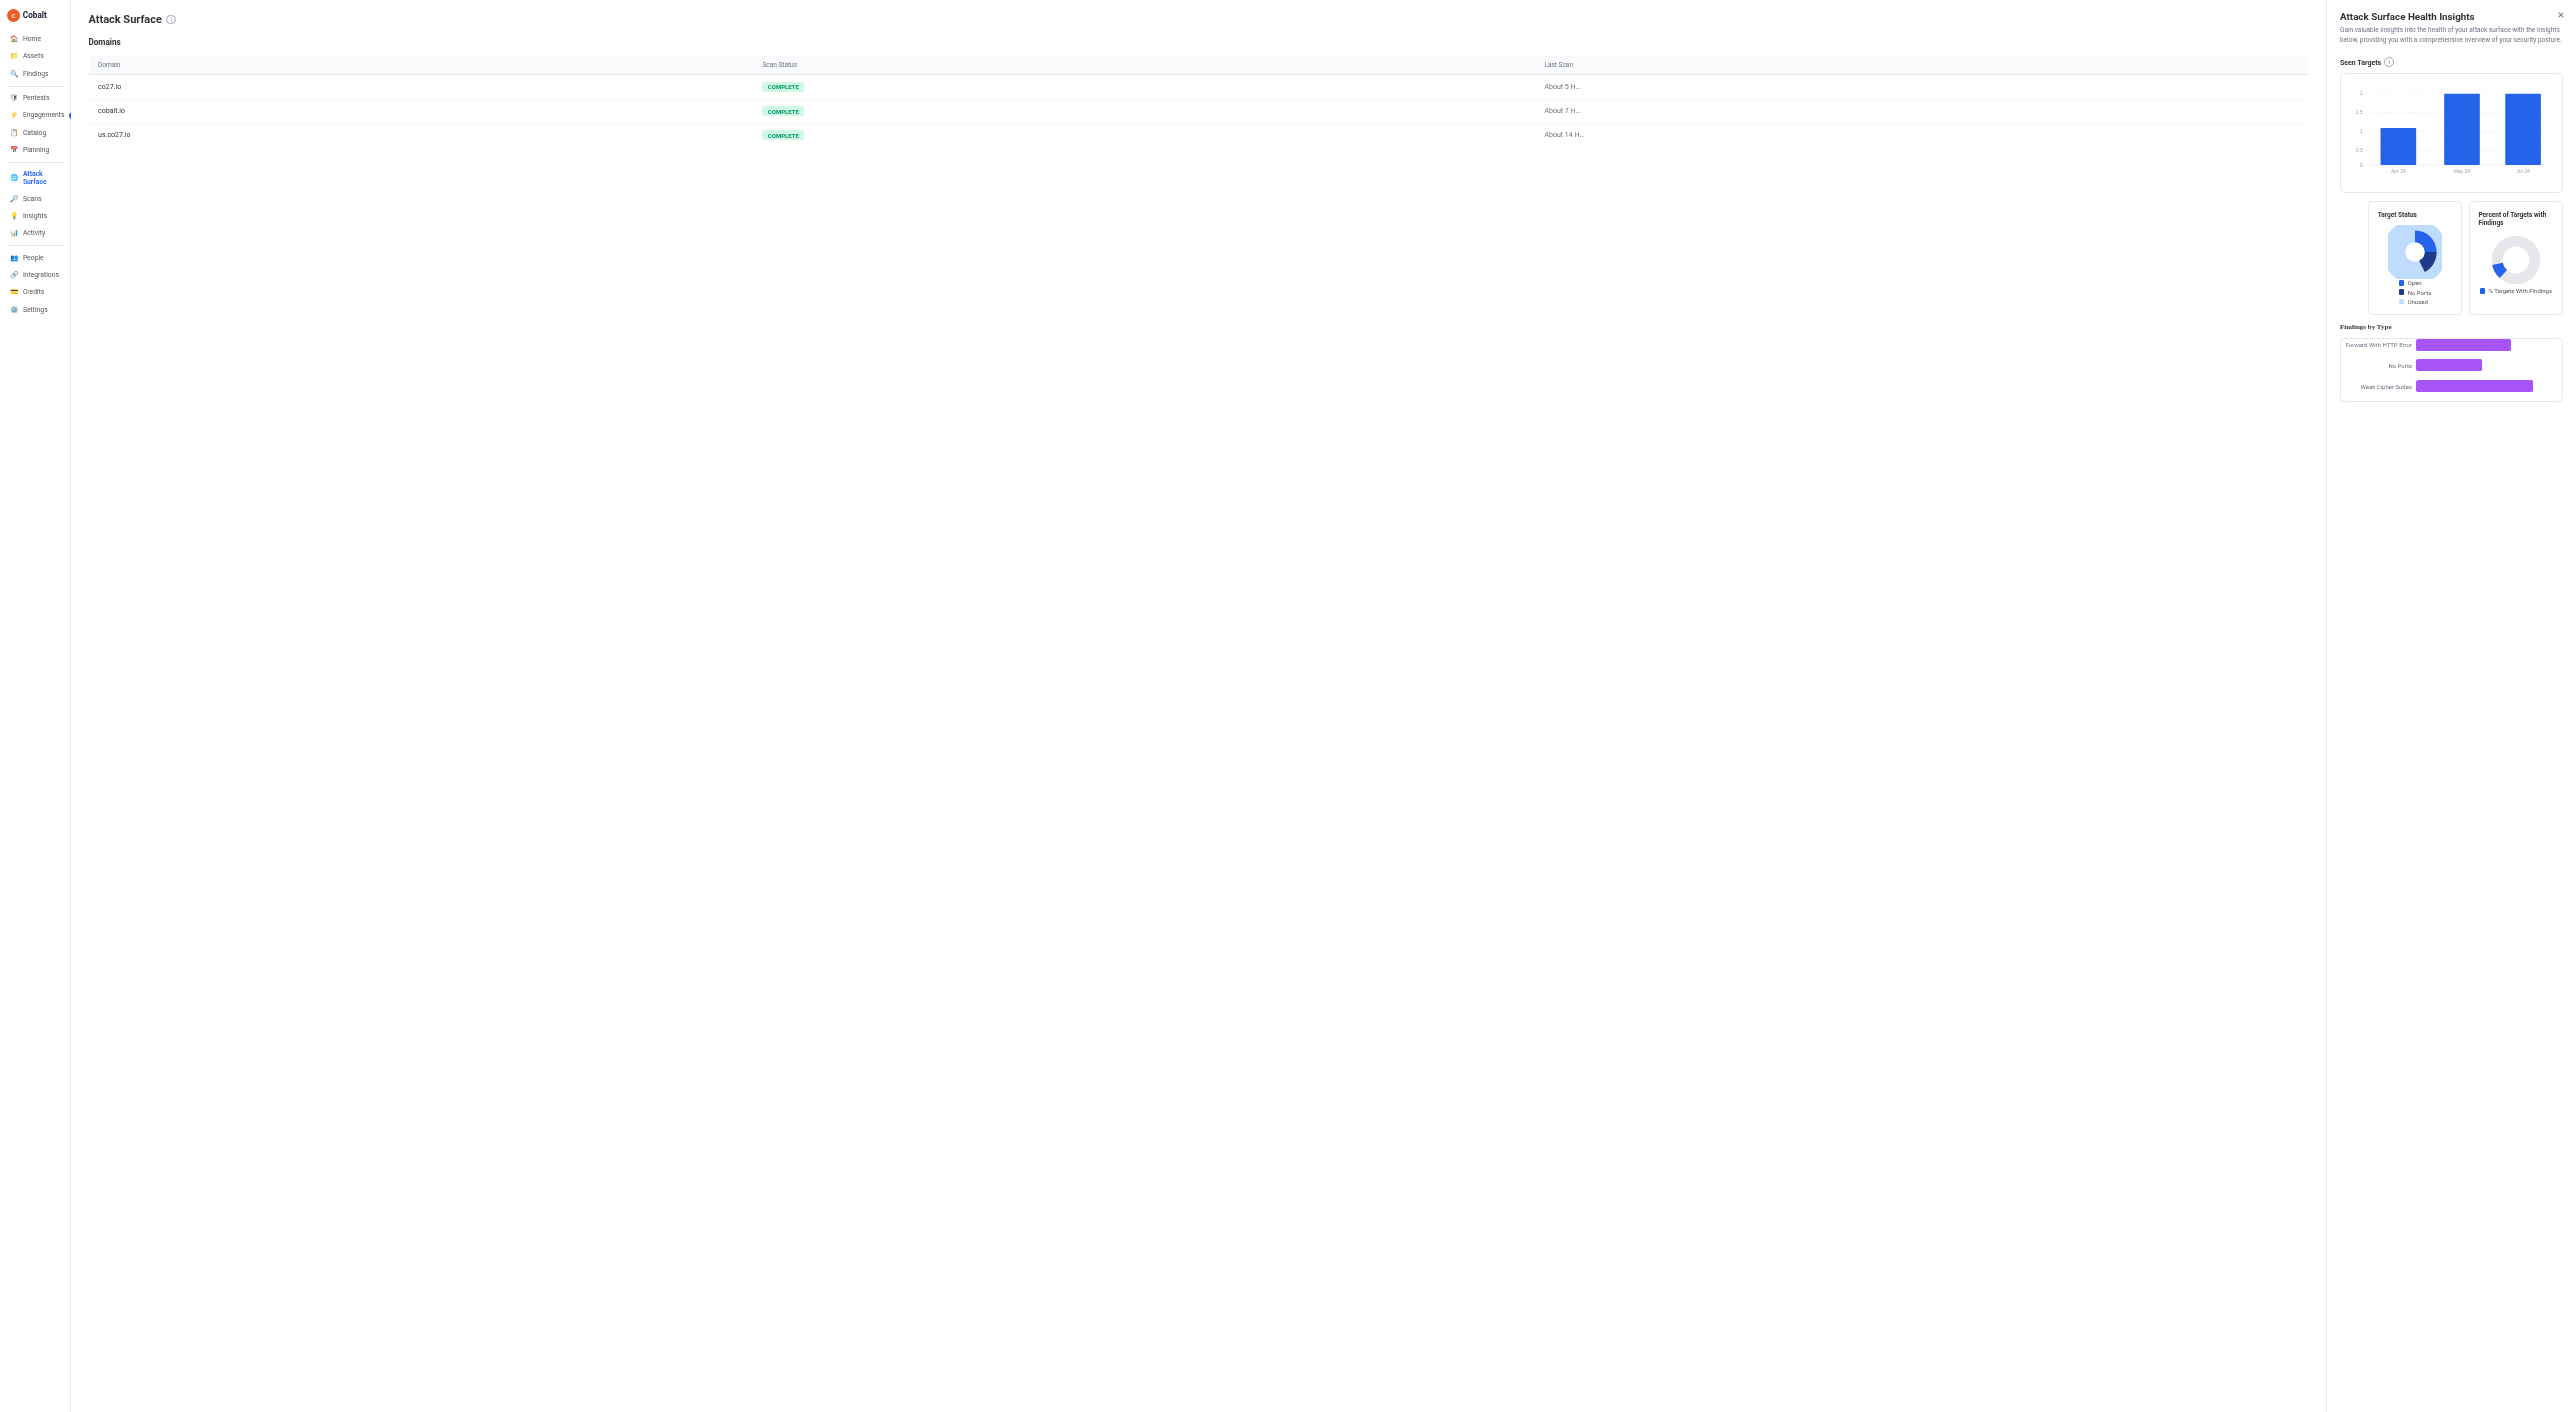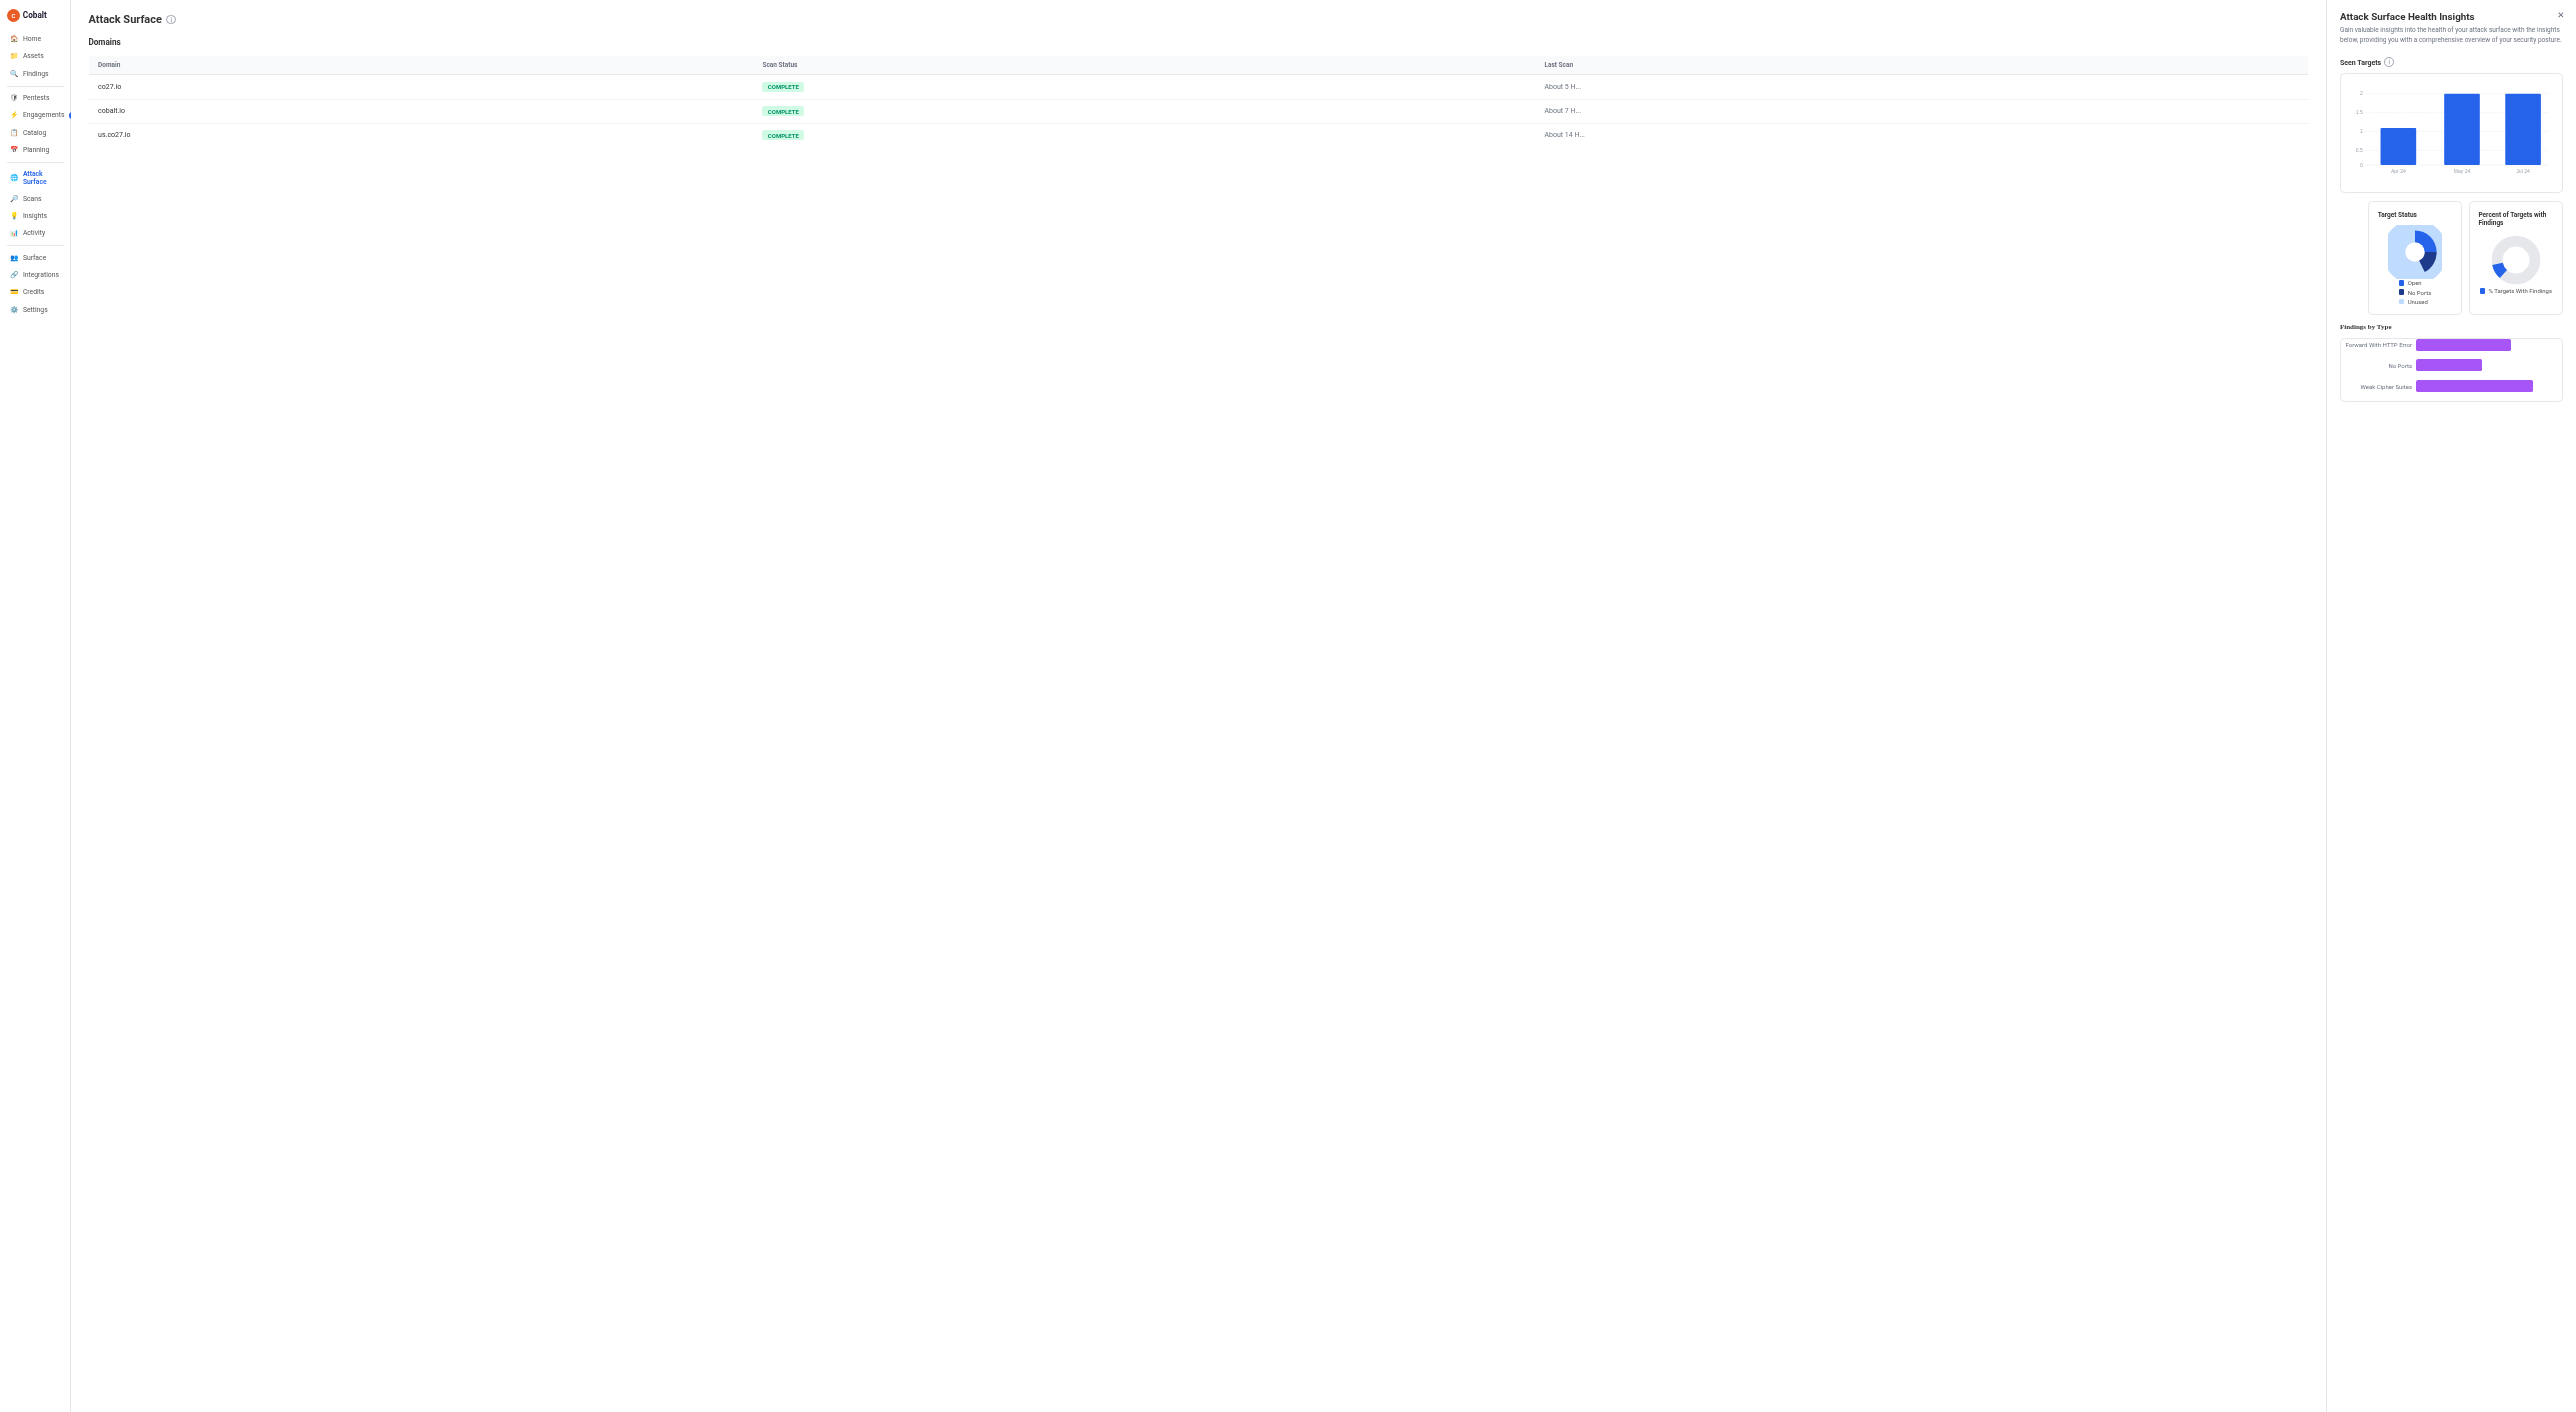--- a/index.html
+++ b/index.html
@@ -23,21 +23,21 @@
     .search-box { display: flex; align-items: center; border: 0.5px solid #d1d5db; border-radius: 3.3px; padding: 2.2px 5.4px; gap: 3.3px; min-width: 98px; color: #9ca3af; font-size: 7px; cursor: pointer; }
     .search-box .chevron { font-size: 5.4px; }
 
     .content-area { flex: 1; overflow-y: auto; padding: 13px 17.4px; }
     .page-title { font-size: 11px; font-weight: 700; display: flex; align-items: center; gap: 4.4px; margin-bottom: 11px; }
     .info-icon { width: 9.8px; height: 9.8px; border: 0.8px solid #9ca3af; border-radius: 50%; display: flex; align-items: center; justify-content: center; font-size: 6px; color: #9ca3af; cursor: pointer; }
     .section-title { font-size: 8.2px; font-weight: 700; margin-bottom: 7.6px; }
 
     
     .domains-table { width: 100%; border-collapse: collapse; border: 0.5px solid #e5e7eb; border-radius: 4.4px; overflow: hidden; }
-    .domains-table th { background: #f9fafb; padding: 5.4px 8.7px; text-align: left; font-size: 6.5px; font-weight: 700; color: #6b7280; border-bottom: 0.5px solid #e5e7eb; }
+    .domains-table th { background: #f9fafb; padding: 5.4px 8.7px; text-align: left; font-size: 6.5px; font-weight: 400; color: #6b7280; border-bottom: 0.5px solid #e5e7eb; }
     .domains-table td { padding: 6.5px 8.7px; border-bottom: 0.5px solid #f3f4f6; font-size: 7px; }
     .domains-table tr:last-child td { border-bottom: none; }
     .status-badge { display: inline-block; padding: 1.6px 5.4px; border-radius: 2.2px; font-size: 6px; font-weight: 700; }
     .status-complete { background: #d1fae5; color: #059669; }
 
     
     .right-panel { width: 250px; background: #fff; border-left: 0.5px solid #e5e7eb; overflow-y: auto; flex-shrink: 0; position: relative; padding: 11px 13px; }
     .panel-header { font-size: 9.8px; font-weight: 700; margin-bottom: 4.4px; }
     .panel-subtitle { font-size: 6.5px; color: #6b7280; margin-bottom: 11px; line-height: 1.5; }
     .close-btn { position: absolute; top: 8.7px; right: 8.7px; width: 13px; height: 13px; cursor: pointer; display: flex; align-items: center; justify-content: center; color: #6b7280; font-size: 8.7px; }
@@ -133,21 +133,21 @@
   </div>
   <div class="sidebar-item">
     <span class="icon">📊</span>
     <span>Activity</span>
   </div>
 
   <div class="sidebar-divider"></div>
 
   <div class="sidebar-item">
     <span class="icon">👥</span>
-    <span>Surface</span>
+    <span>People</span>
   </div>
   <div class="sidebar-item">
     <span class="icon">🔗</span>
     <span>Integrations</span>
   </div>
   <div class="sidebar-item">
     <span class="icon">💳</span>
     <span>Credits</span>
   </div>
   <div class="sidebar-item">

